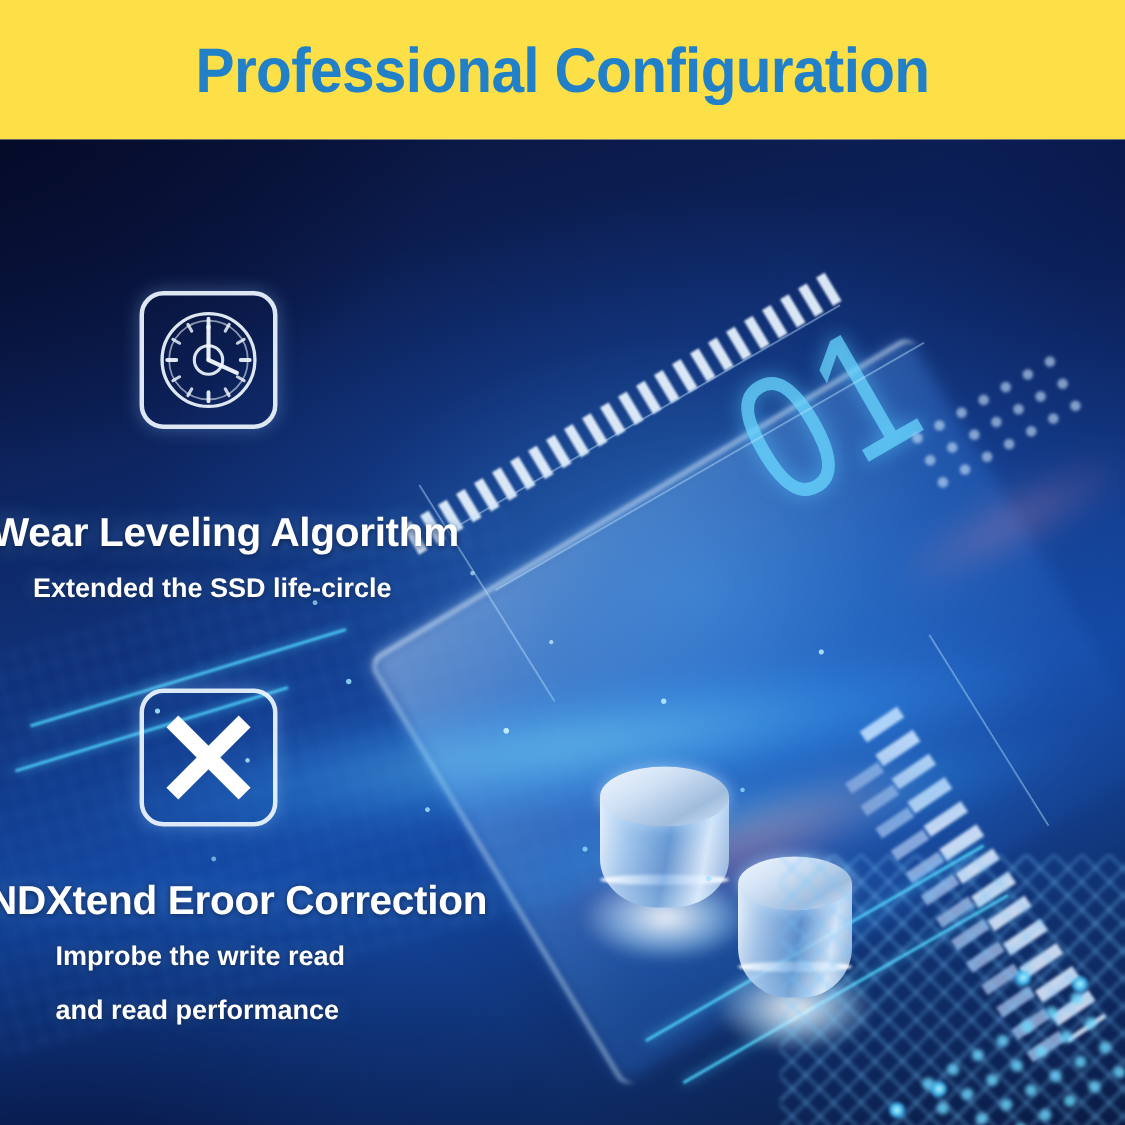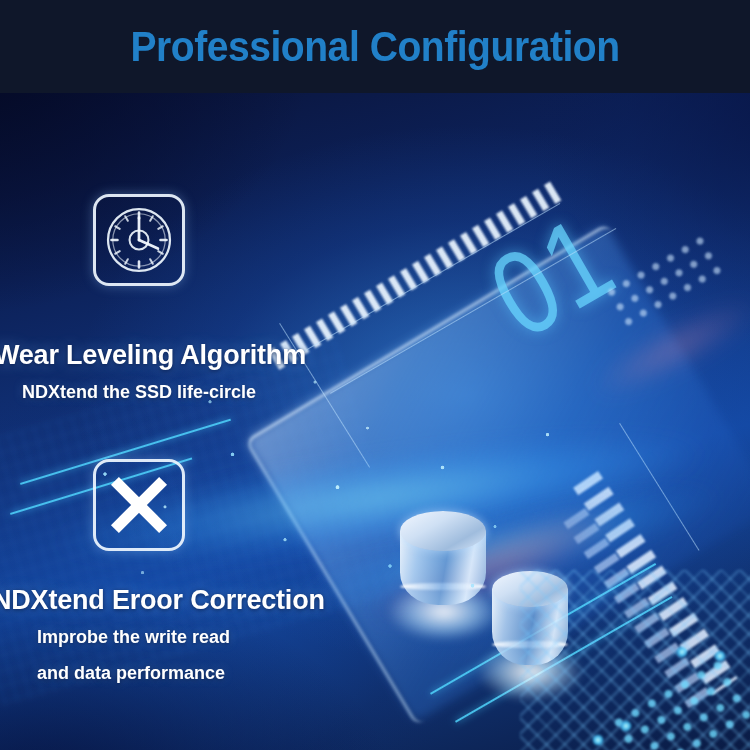--- a/index.html
+++ b/index.html
@@ -16,21 +16,21 @@
     height: 750px;
     overflow: hidden;
     background: #ffffff;
   }
 
   
   .header {
     position: absolute;
     left: 0; top: 0;
     width: 750px; height: 93px;
-    background: #0f172a;
+    background: #fde047;
     display: flex;
     align-items: center;
     justify-content: center;
   }
   .header-title {
     color: #2180c8;
     font-family: "Liberation Sans", sans-serif;
     font-weight: bold;
     font-size: 42px;
     letter-spacing: -0.5px;
@@ -444,35 +444,35 @@
             <line x1="34" y1="22.4" x2="37" y2="27.6"></line>
           </g>
           <circle cx="50" cy="50" r="11" fill="none" stroke="rgba(242,249,255,0.9)" stroke-width="2.4"></circle>
           <line x1="50" y1="50" x2="50" y2="24" stroke="rgba(244,250,255,0.95)" stroke-width="3.2" stroke-linecap="round"></line>
           <line x1="50" y1="50" x2="72" y2="60" stroke="rgba(244,250,255,0.95)" stroke-width="3.2" stroke-linecap="round"></line>
         </svg>
       </div>
 
       <div class="feat-title" style="left:-6px; top:249px;">Wear Leveling Algorithm</div>
 
-      <div class="feat-sub" style="left:22px; top:290px;">NDXtend the SSD life-circle</div>
+      <div class="feat-sub" style="left:22px; top:290px;">Extended the SSD life-circle</div>
     </div>
 
     <div class="feature">
 
       <div class="icon-box" style="left:93px; top:366px;">
         <svg width="86" height="86" viewBox="0 0 100 100" style="display:block;">
           <g stroke="#ffffff" stroke-width="13" stroke-linecap="butt">
             <line x1="22" y1="22" x2="78" y2="78"></line>
             <line x1="78" y1="22" x2="22" y2="78"></line>
           </g>
         </svg>
       </div>
 
       <div class="feat-title" style="left:-8px; top:494px;">NDXtend Eroor Correction</div>
 
       <div class="feat-sub" style="left:37px; top:535px;">Improbe the write read</div>
 
-      <div class="feat-sub" style="left:37px; top:571px;">and data performance</div>
+      <div class="feat-sub" style="left:37px; top:571px;">and read performance</div>
     </div>
 
   </div>
 </div>
 
 </body></html>

